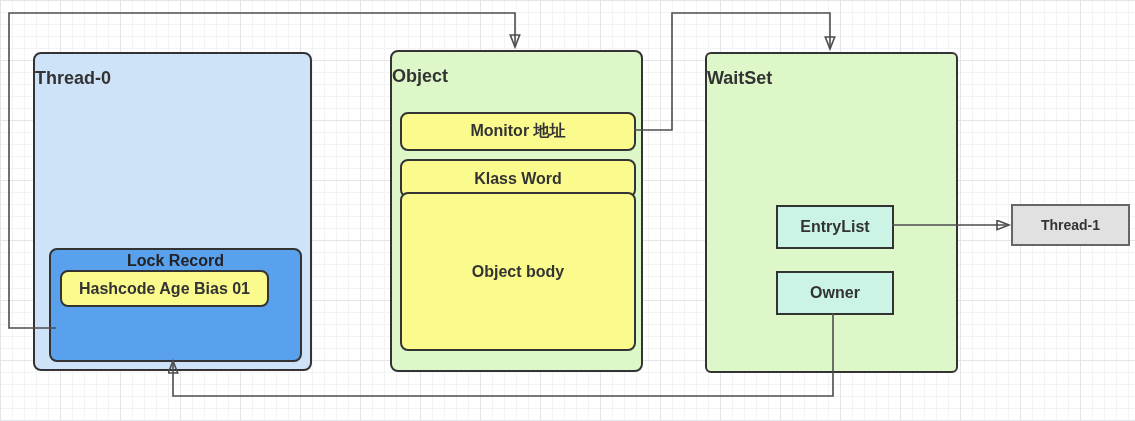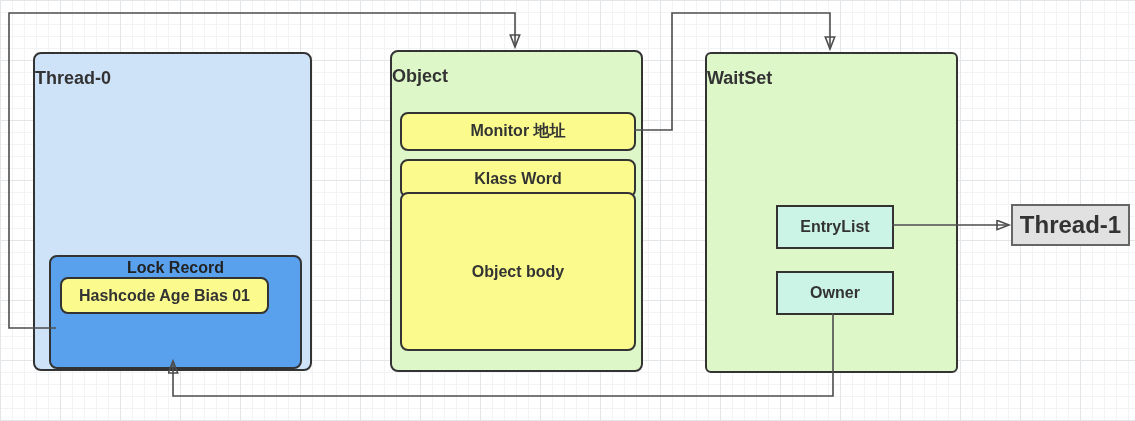--- a/index.html
+++ b/index.html
@@ -32,21 +32,21 @@
     font-weight: bold;
     font-size: 18px;
   }
 
   .thread0 { left: 33px; top: 52px; width: 279px; height: 319px; background: #cee3f8; }
   .object  { left: 390px; top: 50px; width: 253px; height: 322px; background: #def7c9; }
   .monitor { left: 705px; top: 52px; width: 253px; height: 321px; background: #def7c9; border-radius: 6px; }
 
   .lock-record {
     position: absolute;
-    left: 14px; top: 201px;
+    left: 14px; top: 194px;
     width: 253px; height: 114px;
     background: #59a0ed;
     border: 2px solid #333333;
     border-radius: 8px;
   }
   .lr-title {
     margin-top: 2px;
     text-align: center;
     font-weight: bold;
     font-size: 16px;
@@ -93,21 +93,21 @@
   .thread1 {
     position: absolute;
     left: 1011px; top: 204px;
     width: 119px; height: 42px;
     display: flex;
     align-items: center;
     justify-content: center;
     background: #e1e1e1;
     border: 2px solid #666666;
     font-weight: bold;
-    font-size: 24px;
+    font-size: 14px;
   }
 
   .connectors {
     position: absolute;
     left: 0; top: 0;
     width: 1135px; height: 421px;
     pointer-events: none;
   }
   .connectors path {
     fill: none;

